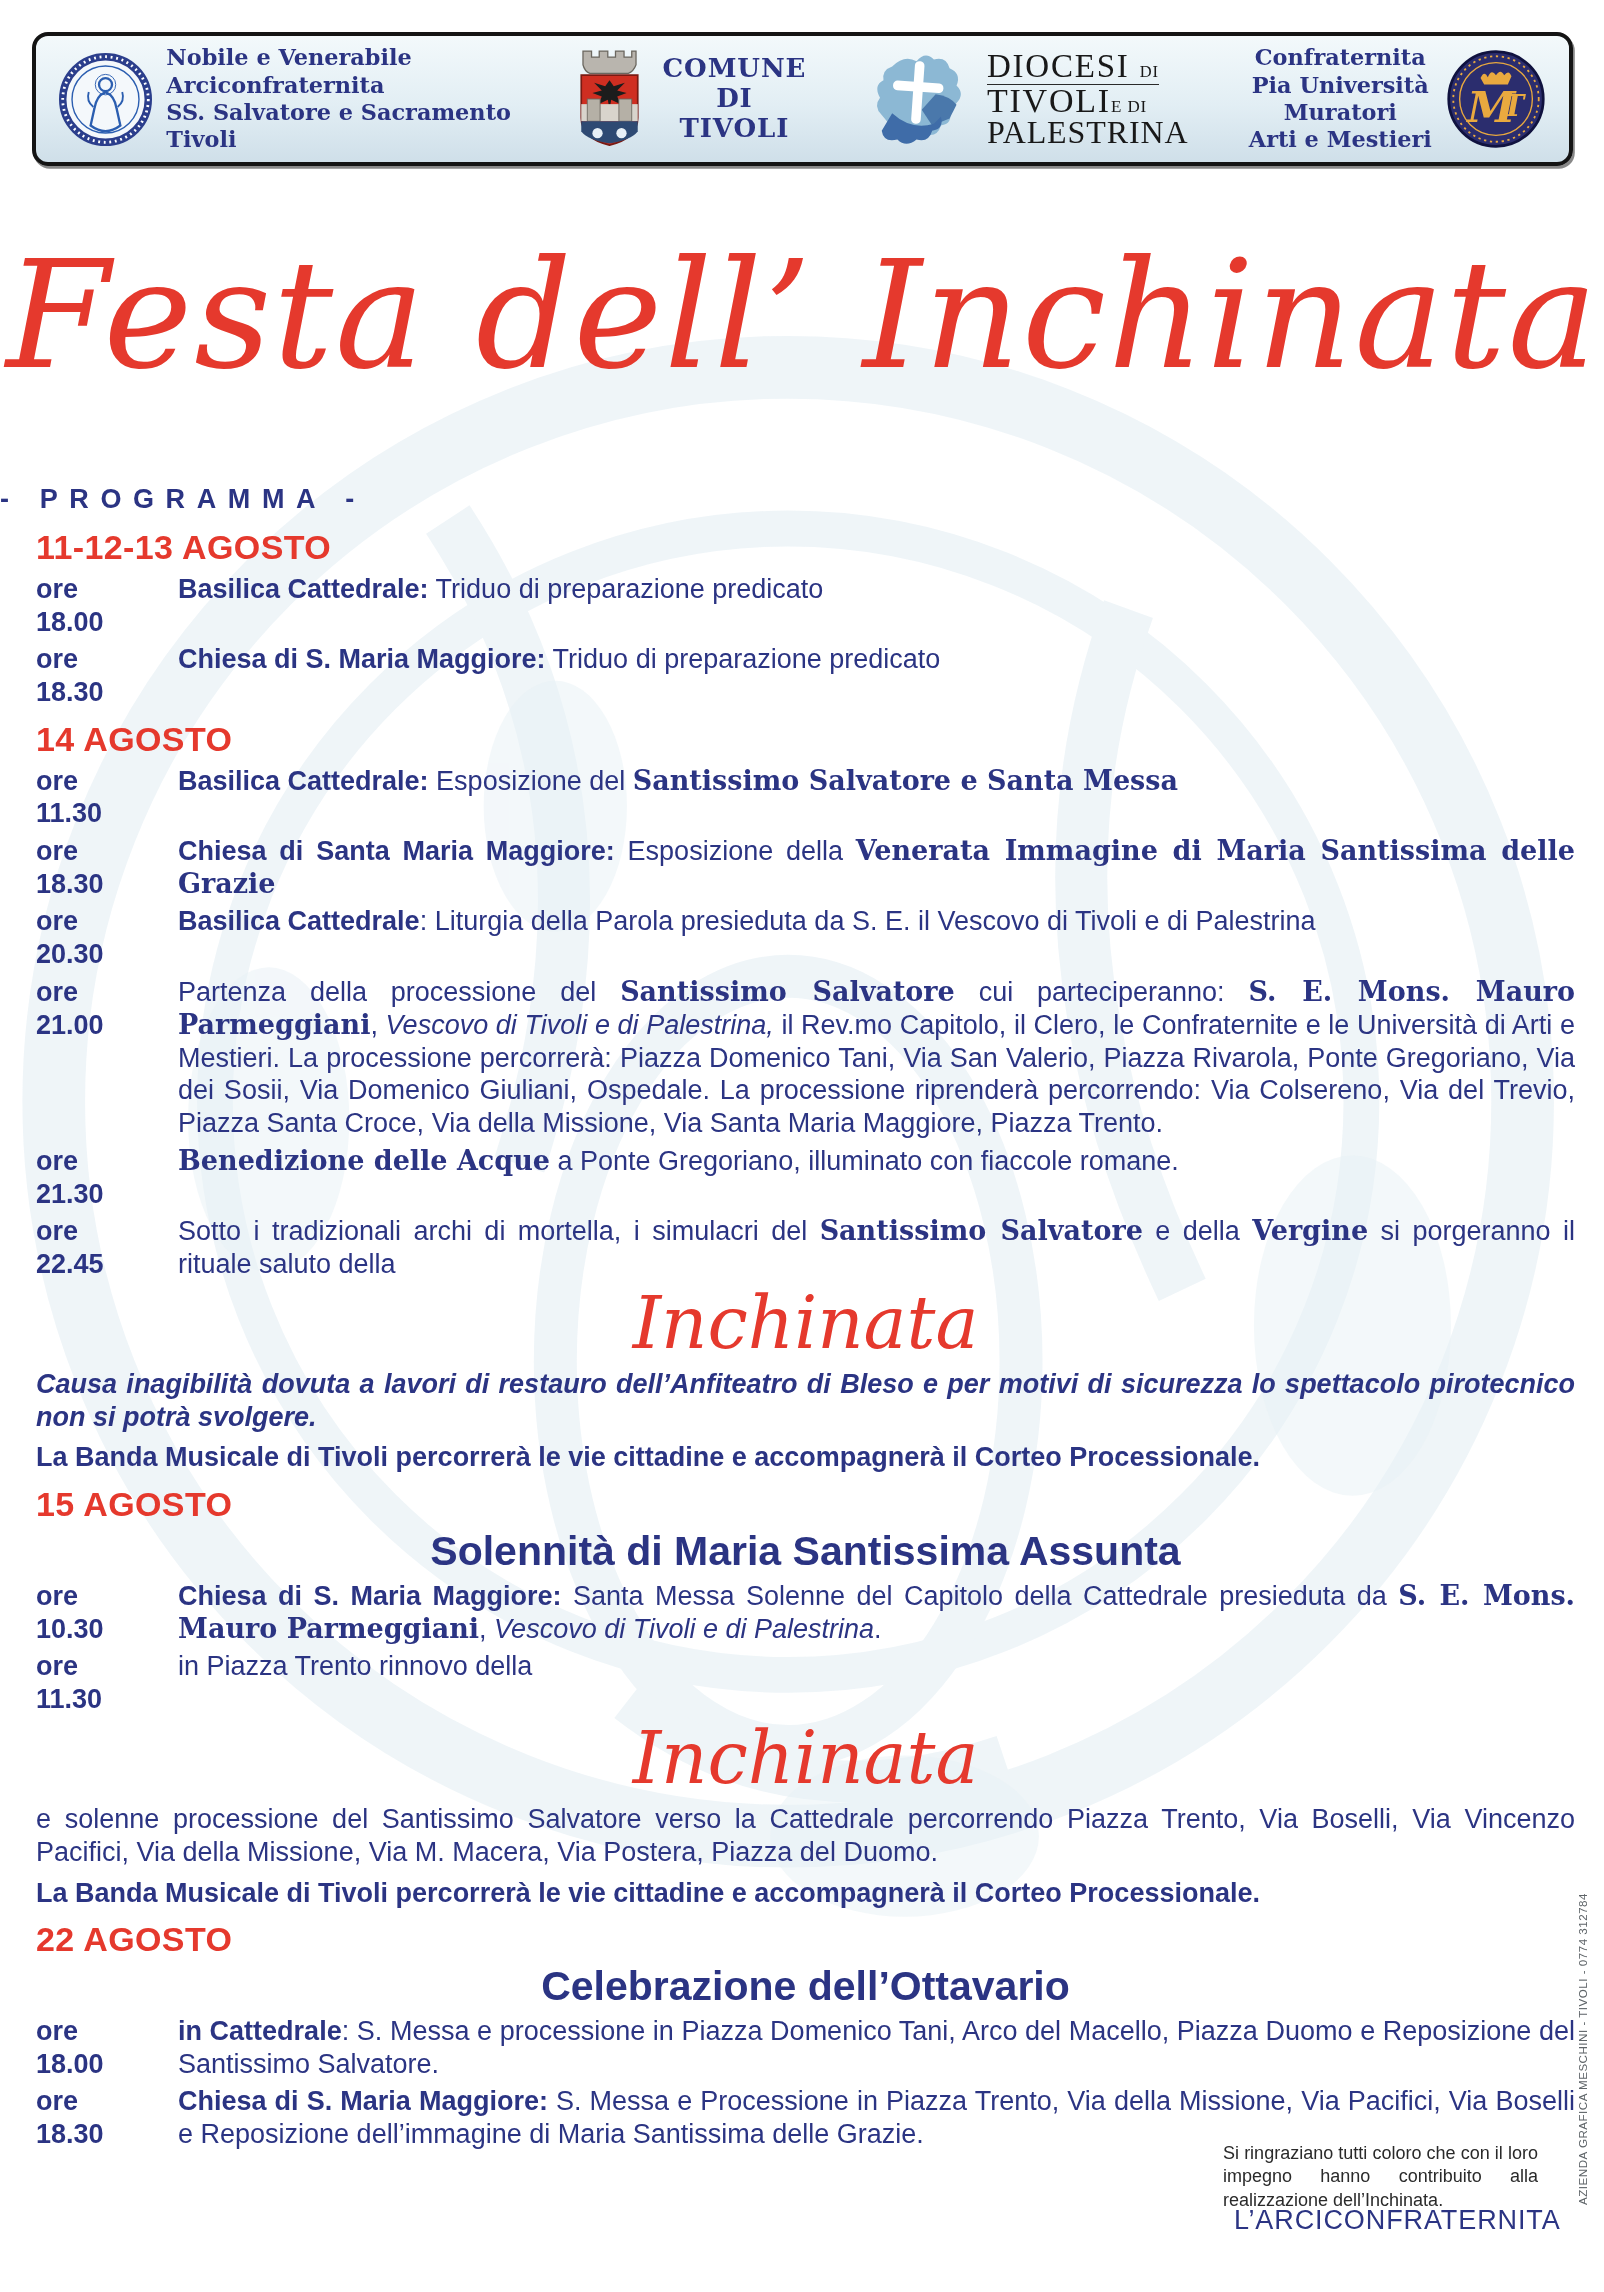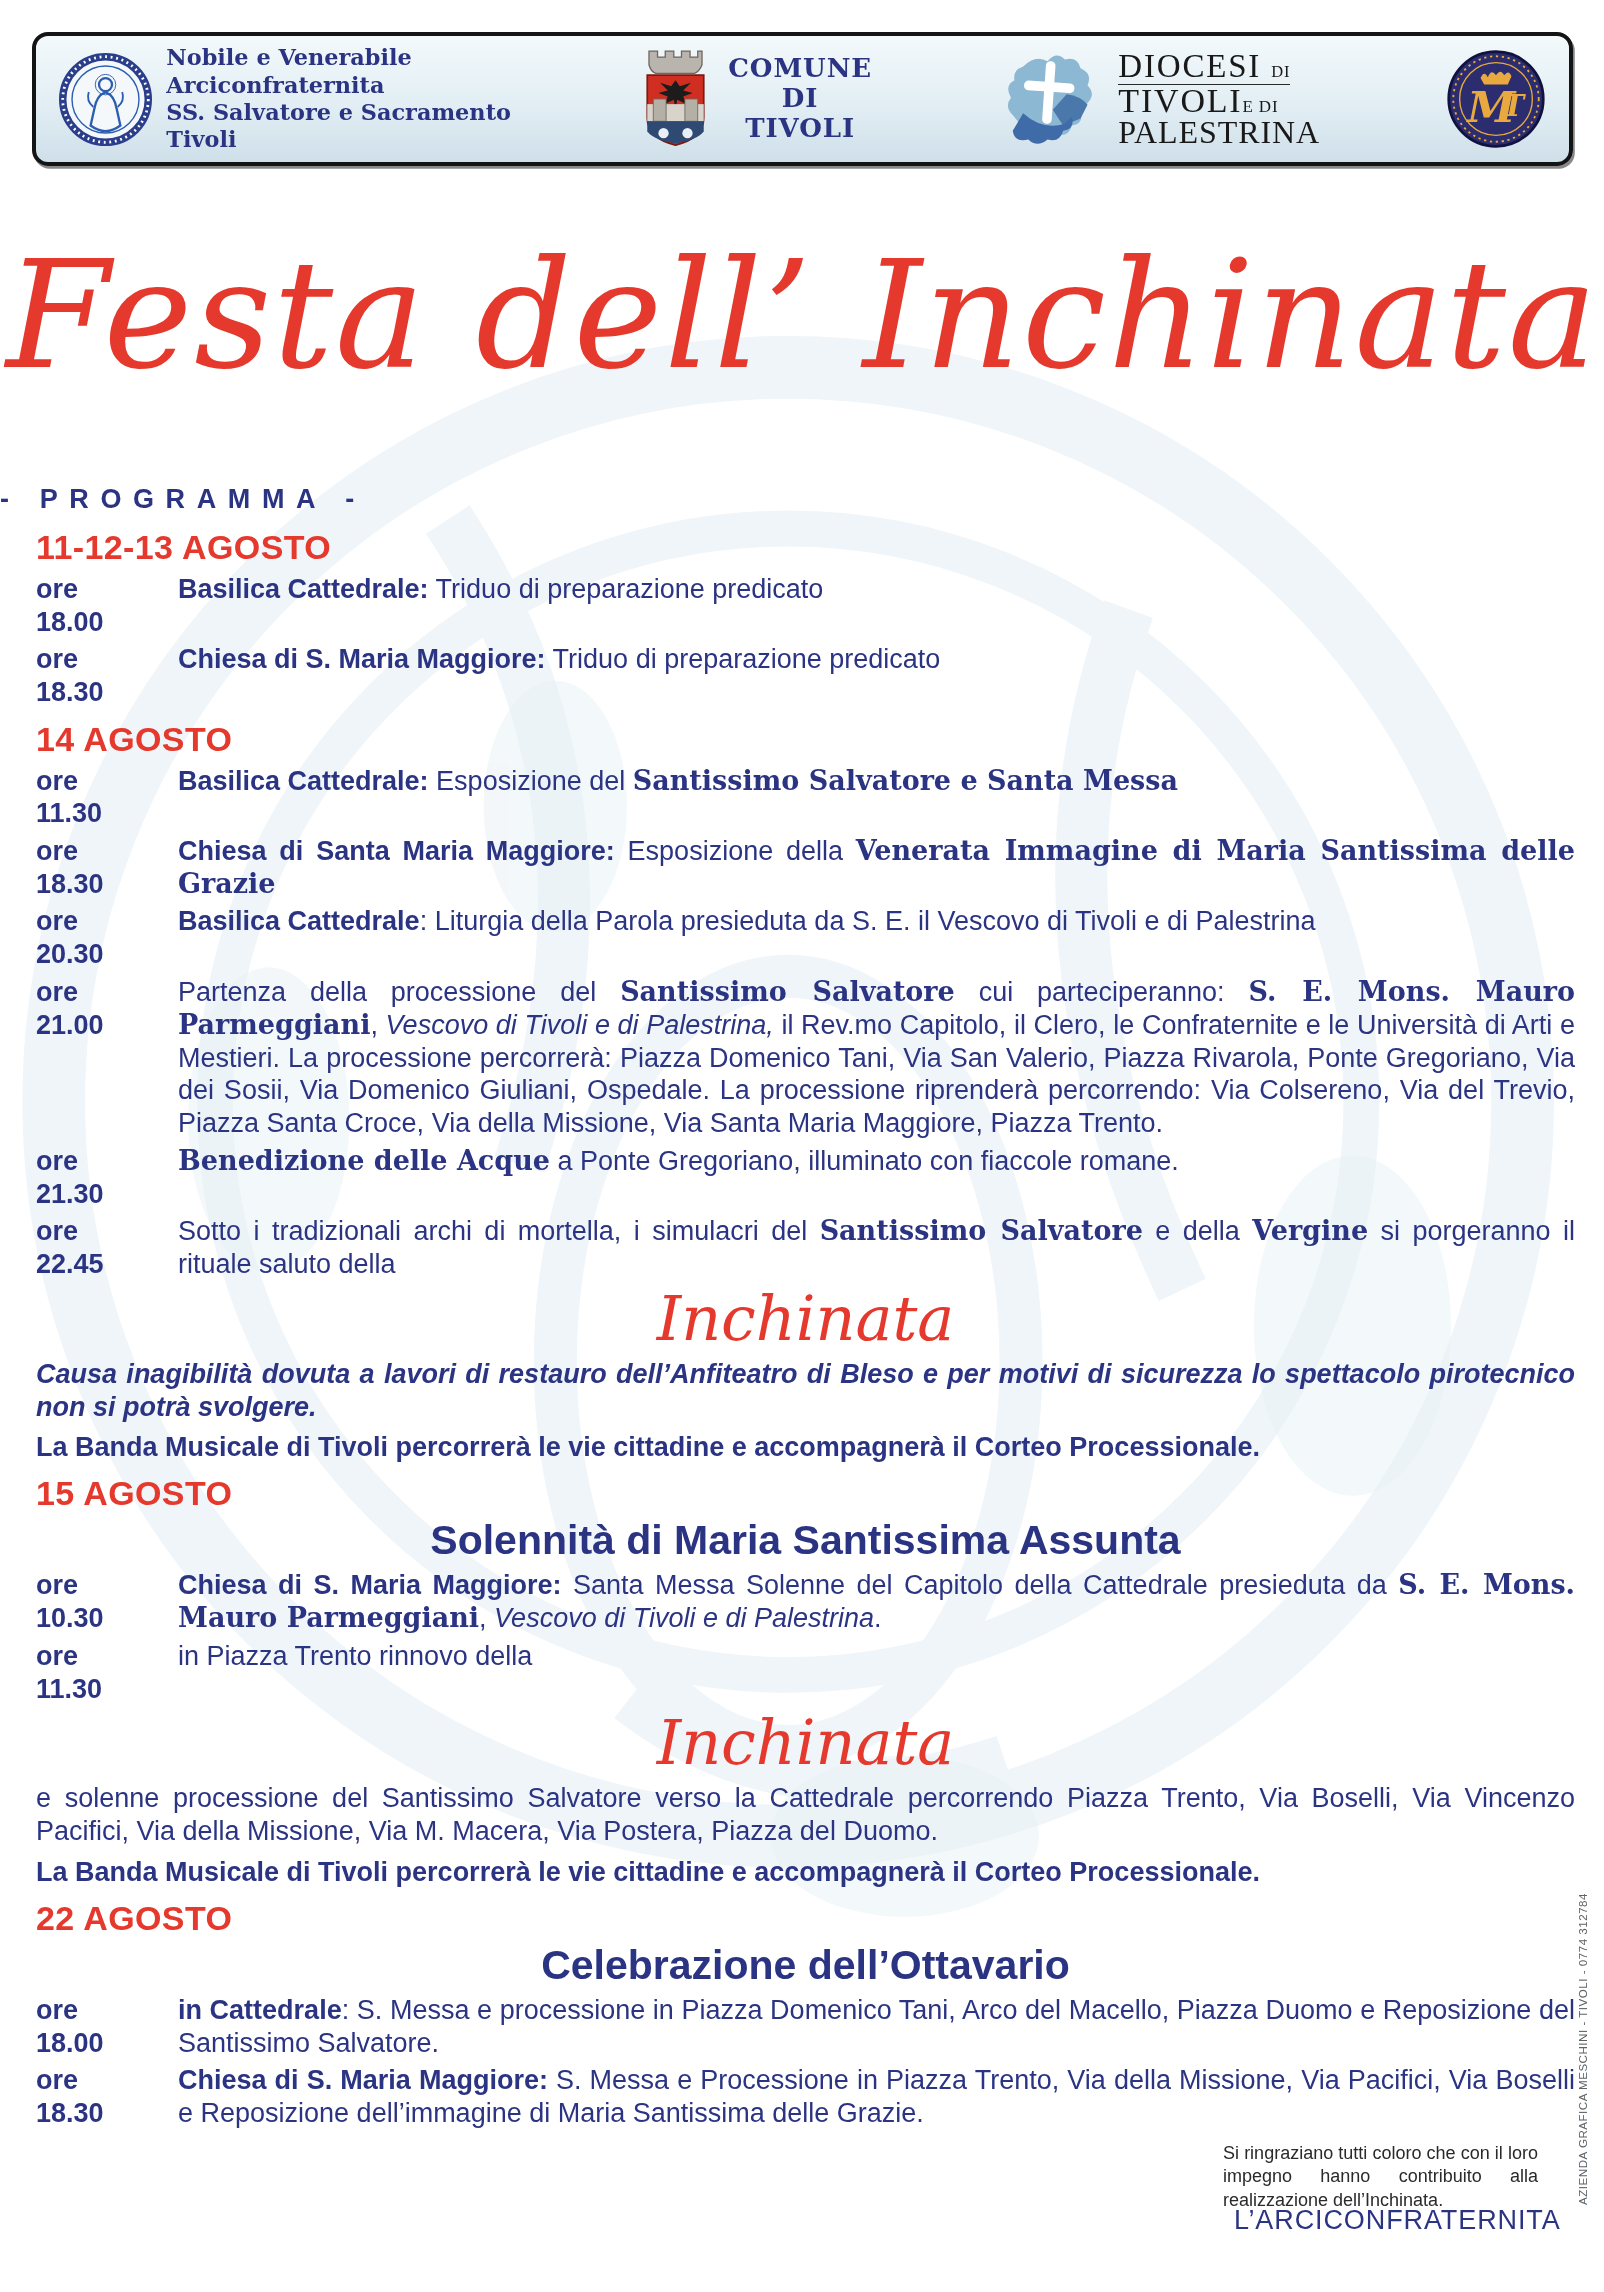--- a/index.html
+++ b/index.html
@@ -69,21 +69,21 @@
     font-size:41px;font-weight:bold;color:var(--blue);
     text-align:center;margin:0 0 7.2px;line-height:1.05;
   }
   .blk-event{display:flex;margin:0 0 4.5px;}
   .ev-time{flex:none;width:106px;font-weight:bold;}
   .ev-desc{flex:1;margin-left:36px;text-align:justify;}
   .blk-para{margin:7.2px 0;text-align:justify;}
   .blk-script{
     font-family:"DejaVu Serif",serif;font-style:italic;
     color:var(--red);text-align:center;
-    font-size:62px;line-height:1.05;margin:3.6px 0 5.4px;
+    font-size:72px;line-height:1.05;margin:3.6px 0 5.4px;
   }
   .sg-p{}
   .sg-b{font-weight:bold;}
   .sg-sb{font-weight:bold;font-family:"DejaVu Serif",serif;}
   .sg-i{font-style:italic;}
   .sg-bi{font-weight:bold;font-style:italic;}
 
   
   .thanks{
     position:absolute;left:1223px;top:2142px;width:315px;
@@ -172,20 +172,26 @@
           <rect x="29" y="38" width="58" height="11" rx="5" fill="#ffffff" transform="rotate(4 58 43)"></rect>
         </svg>
         <div class="diocesi-text">
           <div class="row1"><span>DIOCESI</span> <span class="dsmall">DI</span></div>
           <div class="row2"><span>TIVOLI</span><span class="dsmall">E DI</span></div>
           <div class="row3"><span>PALESTRINA</span></div>
         </div>
       </div>
 
       <div class="hgroup">
+        <div class="htext conf-text">
+          <div>Confraternita</div>
+          <div>Pia Università</div>
+          <div>Muratori</div>
+          <div>Arti e Mestieri</div>
+        </div>
         <svg class="hicon" width="100" height="100" viewBox="0 0 110 110">
           <circle cx="55" cy="55" r="52" fill="#2b2d6e" stroke="#10123f" stroke-width="3"></circle>
           <circle cx="55" cy="55" r="47" fill="none" stroke="#e9a93f" stroke-width="2" stroke-dasharray="2.5 4"></circle>
           <circle cx="55" cy="55" r="40" fill="none" stroke="#e9a93f" stroke-width="1.5"></circle>
           <path d="M38 32 q4 -9 8 -1 q4 -10 9 -2 q5 -8 9 0 q5 -7 8 1 l-4 9 h-26z" fill="#e9a93f"></path>
           <text x="50" y="80" font-family="DejaVu Serif, serif" font-style="italic" font-weight="bold" font-size="48" fill="#e9a93f" text-anchor="middle">M</text>
           <text x="74" y="74" font-family="DejaVu Serif, serif" font-style="italic" font-weight="bold" font-size="32" fill="#e9a93f" text-anchor="middle">T</text>
         </svg>
       </div>
 

